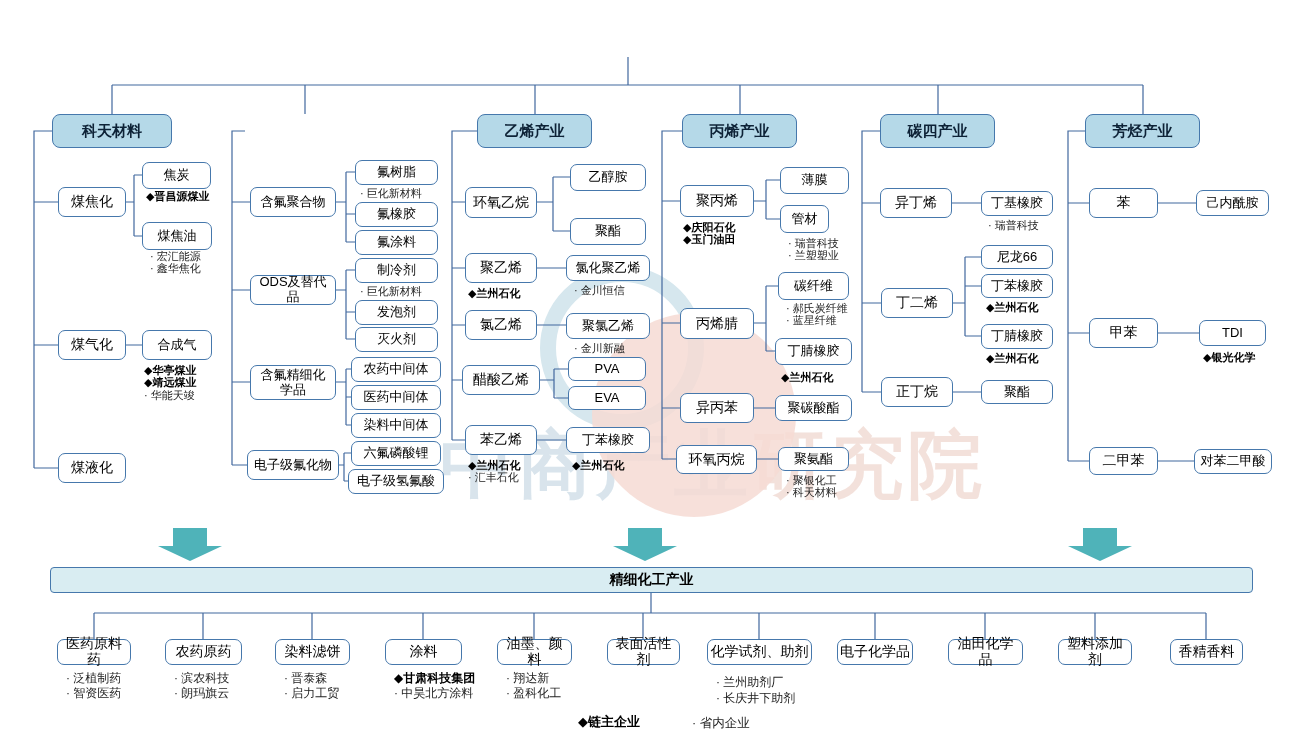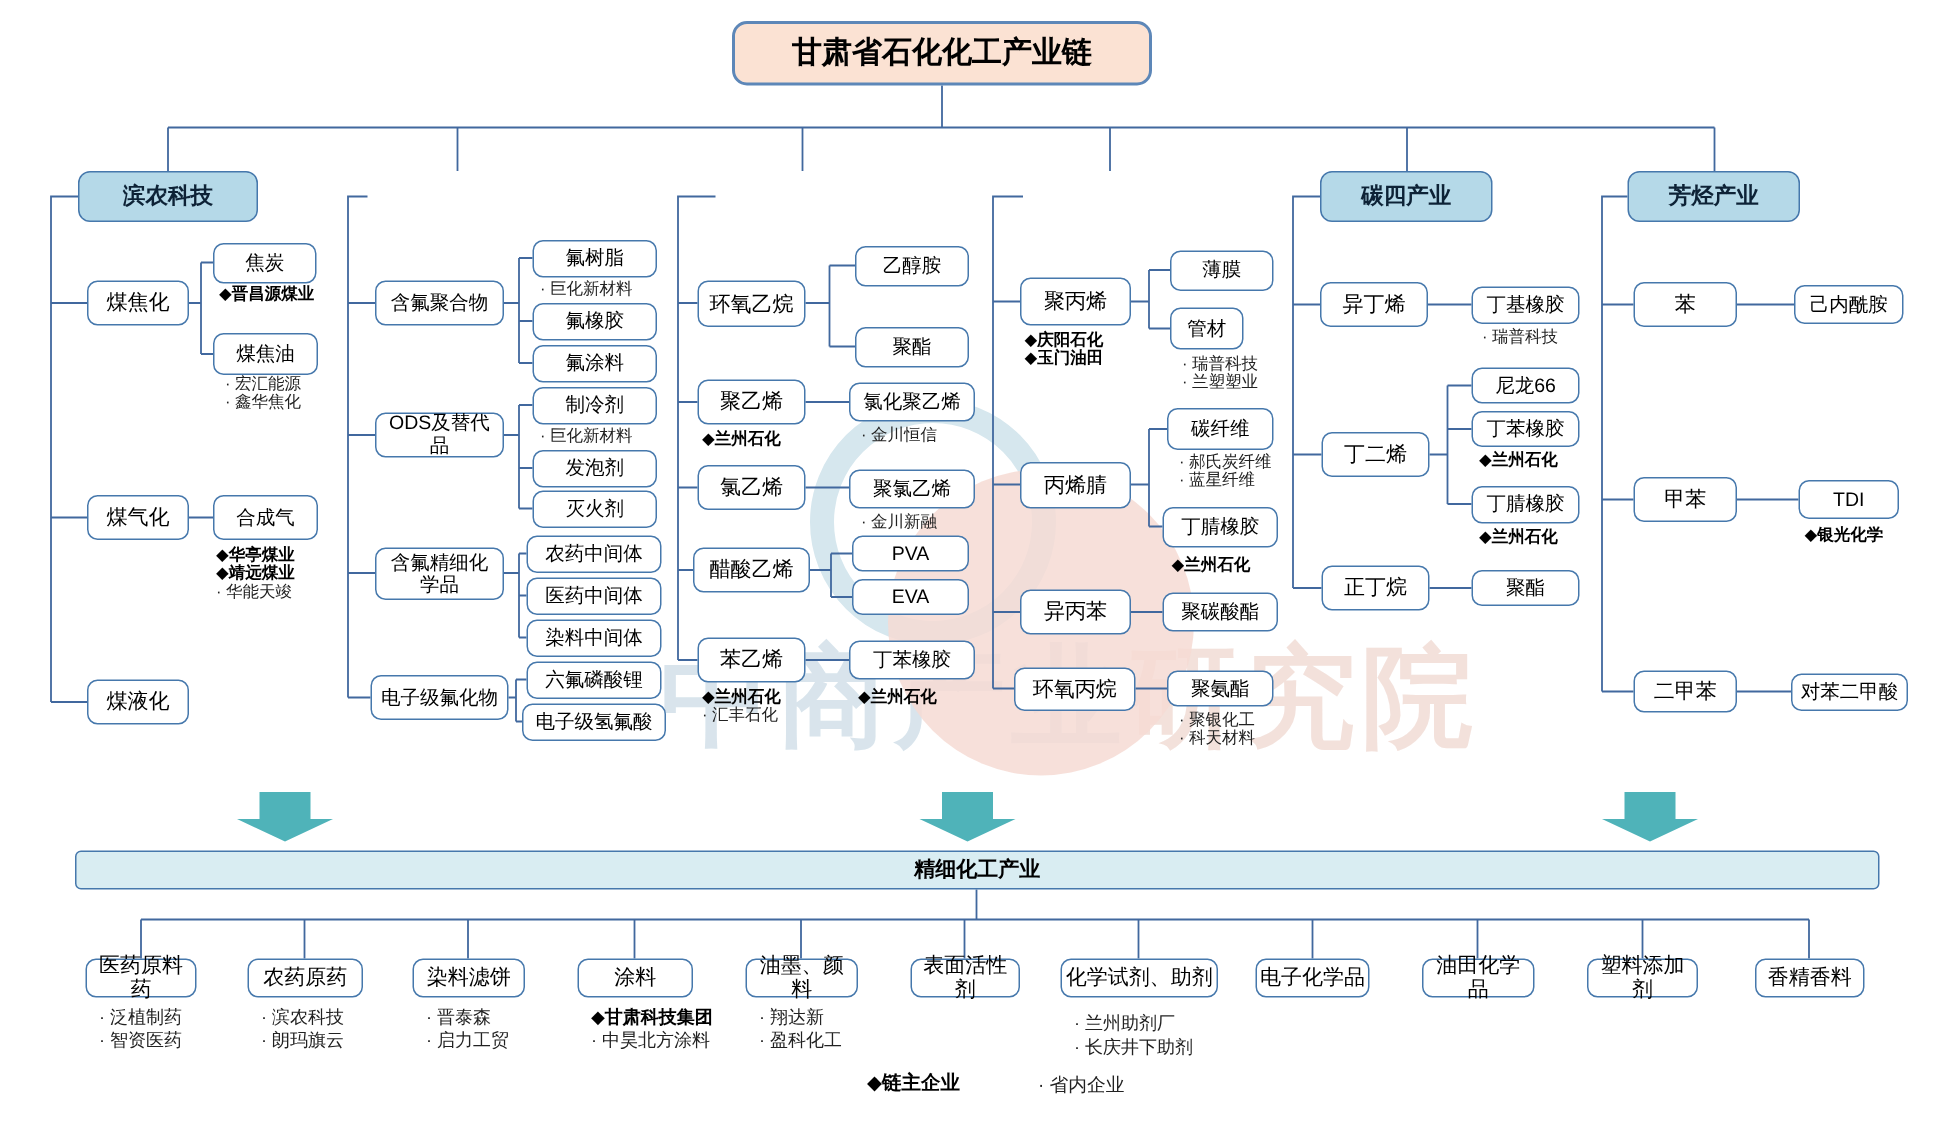--- a/index.html
+++ b/index.html
@@ -45,23 +45,24 @@
       <path d="M1085 131 H1068 V461 M1068 203 H1089 M1068 333 H1089 M1068 461 H1089 M1158 203 H1196 M1158 333 H1199 M1158 461 H1194"></path>
       <path d="M651 593 V613 M94 613 H1206 M94 613 V639 M203 613 V639 M312 613 V639 M423 613 V639 M534 613 V639 M643 613 V639 M759 613 V639 M875 613 V639 M985 613 V639 M1095 613 V639 M1206 613 V639"></path>
     </g>
     <g fill="#4fb3b9">
       <path d="M173 528 H207 V546 H222 L190 561 L158 546 H173 Z"></path>
       <path d="M628 528 H662 V546 H677 L645 561 L613 546 H628 Z"></path>
       <path d="M1083 528 H1117 V546 H1132 L1100 561 L1068 546 H1083 Z"></path>
     </g>
   </svg>
 
-  <div class="box ttl" style="left:488px;top:14px;width:280px;height:43px">甘肃省石化化工产业链</div>
-
-  <div class="box hdr" style="left:52px;top:114px;width:120px;height:34px">滨农科技</div>
+
+  <div class="box hdr" style="left:52px;top:114px;width:120px;height:34px">科天材料</div>
+  <div class="box hdr" style="left:477px;top:114px;width:115px;height:34px">乙烯产业</div>
+  <div class="box hdr" style="left:682px;top:114px;width:115px;height:34px">丙烯产业</div>
   <div class="box hdr" style="left:880px;top:114px;width:115px;height:34px">碳四产业</div>
   <div class="box hdr" style="left:1085px;top:114px;width:115px;height:34px">芳烃产业</div>
 
   <div class="box l2" style="left:58px;top:187px;width:68px;height:30px">煤焦化</div>
   <div class="box" style="left:142px;top:162px;width:69px;height:27px">焦炭</div>
   <div class="comp" style="left:146px;top:190px">
       <div class="b">◆晋昌源煤业</div>
     </div>
   <div class="box" style="left:142px;top:222px;width:70px;height:28px">煤焦油</div>
   <div class="comp" style="left:150px;top:250px">

